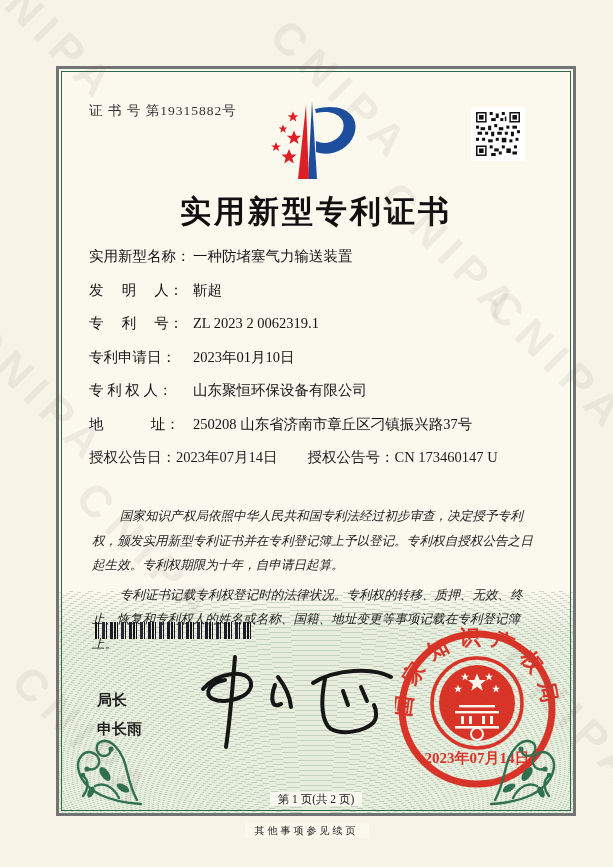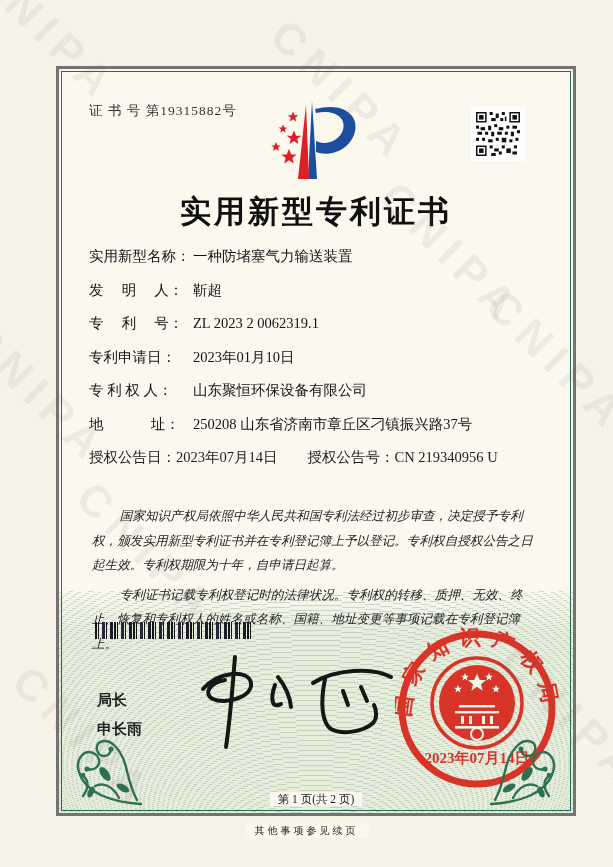--- a/index.html
+++ b/index.html
@@ -202,21 +202,21 @@
         <span class="flabel">专利申请日：</span><span class="fvalue">2023年01月10日</span>
       </div>
       <div class="field">
         <span class="flabel">专 利 权 人：</span><span class="fvalue">山东聚恒环保设备有限公司</span>
       </div>
       <div class="field">
         <span class="flabel">地　　　 址：</span><span class="fvalue">250208 山东省济南市章丘区刁镇振兴路37号</span>
       </div>
       <div class="grant-row">
         <div><span>授权公告日：</span><span>2023年07月14日</span></div>
-        <div><span>授权公告号：</span><span>CN 219340956 U</span></div>
+        <div><span>授权公告号：</span><span>CN 173460147 U</span></div>
       </div>
     </div>
 
     <div class="paras">
       <p>国家知识产权局依照中华人民共和国专利法经过初步审查，决定授予专利权，颁发实用新型专利证书并在专利登记簿上予以登记。专利权自授权公告之日起生效。专利权期限为十年，自申请日起算。</p>
       <p>专利证书记载专利权登记时的法律状况。专利权的转移、质押、无效、终止、恢复和专利权人的姓名或名称、国籍、地址变更等事项记载在专利登记簿上。</p>
     </div>
 
     <div class="barcode"></div>
 

